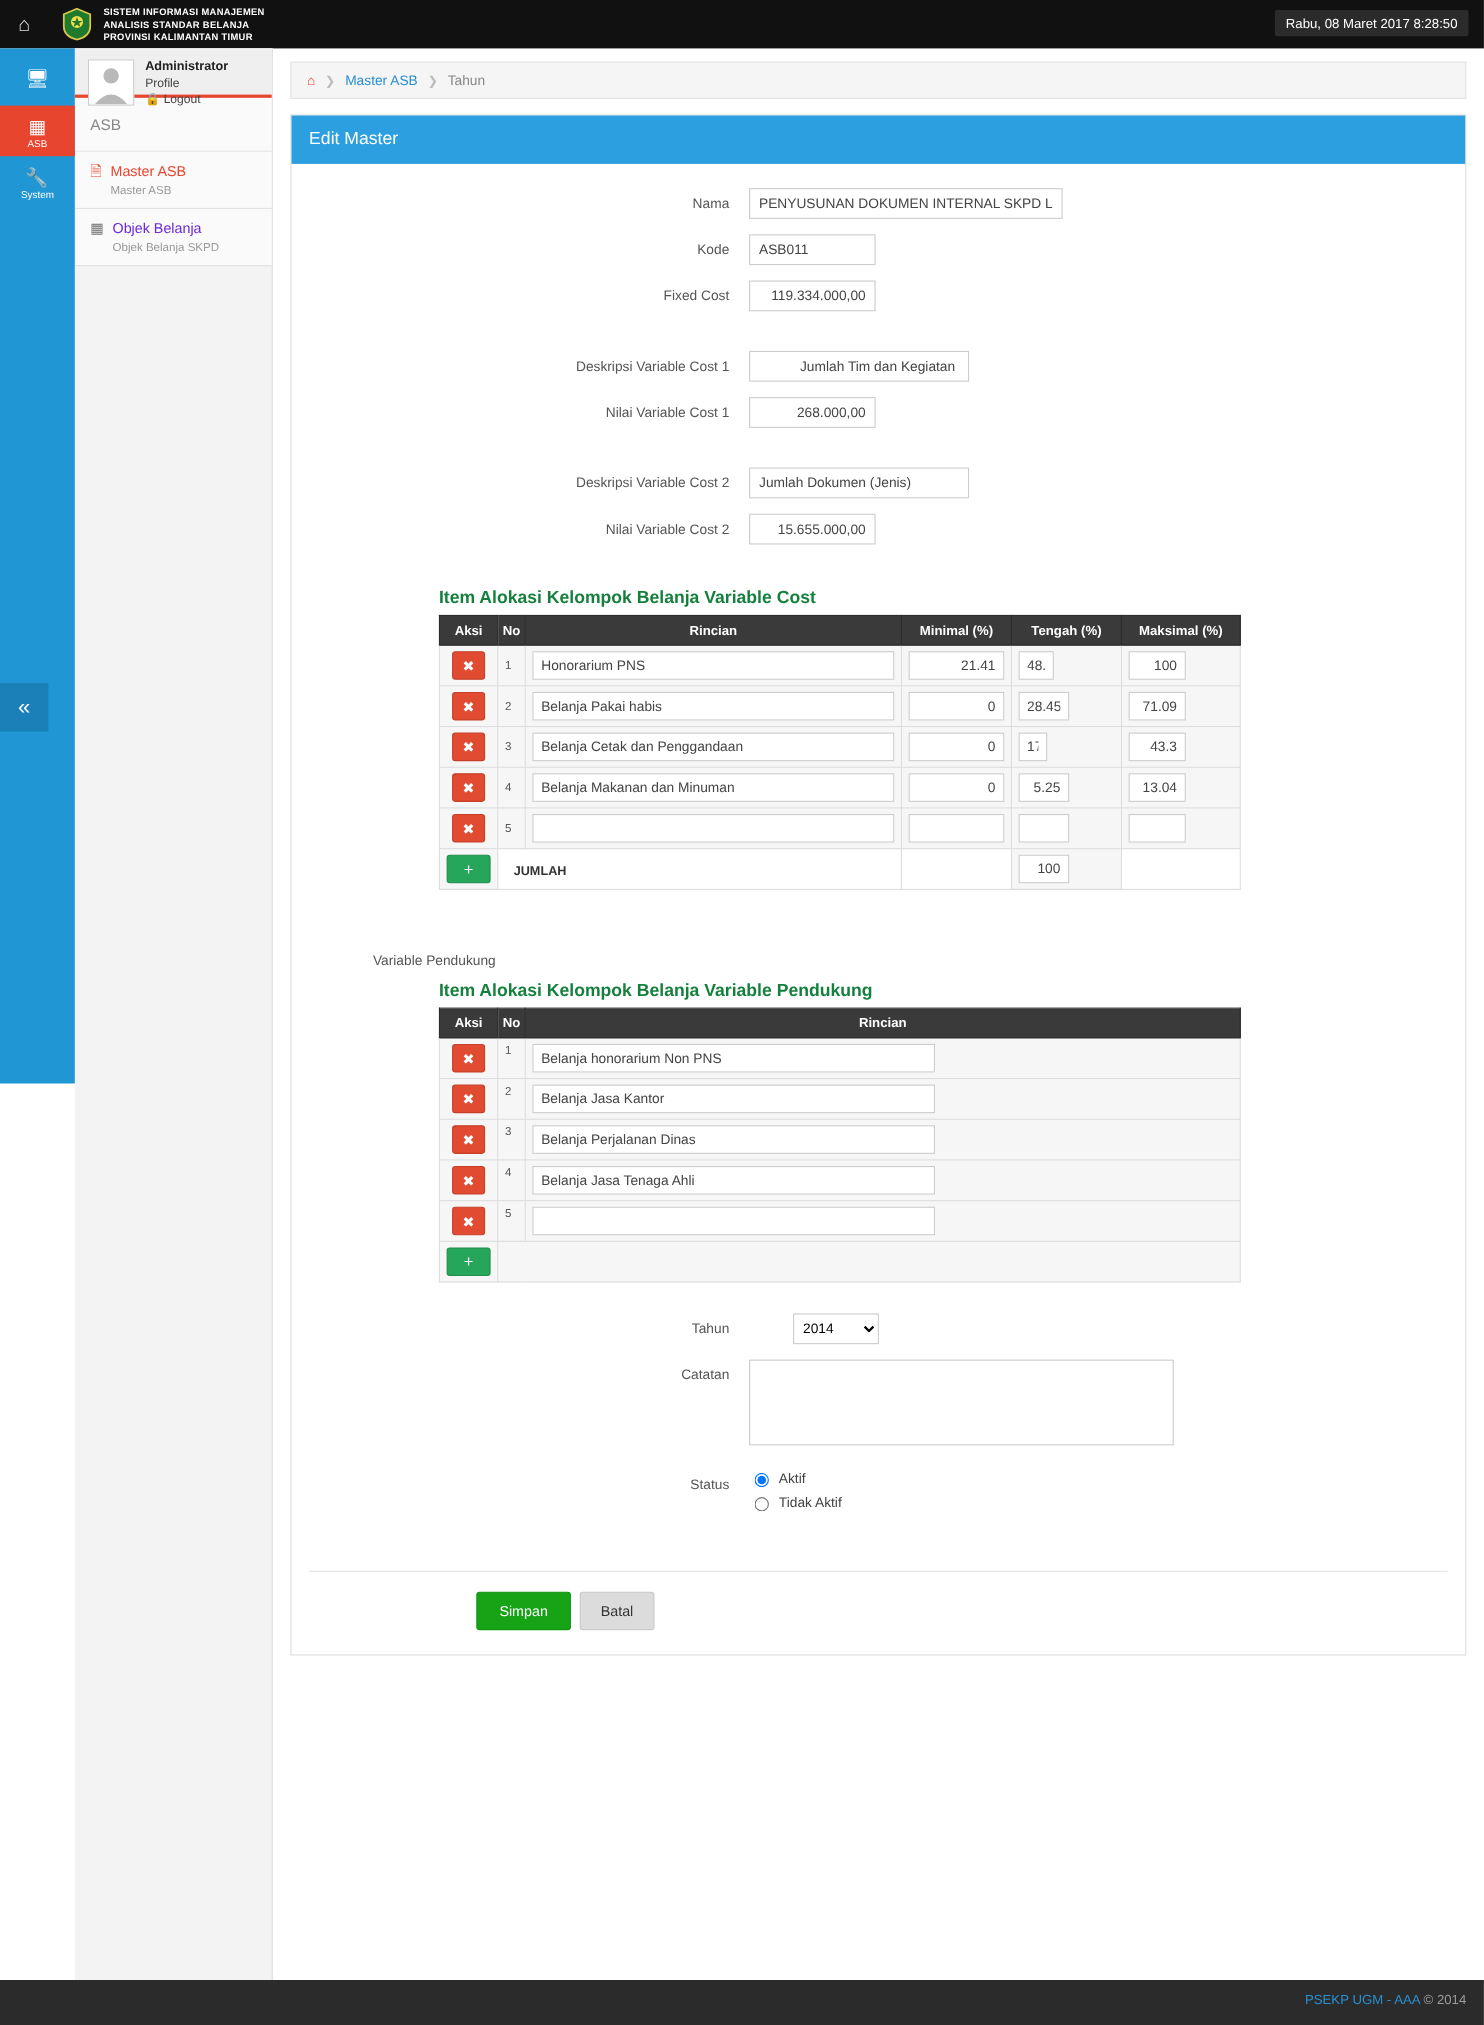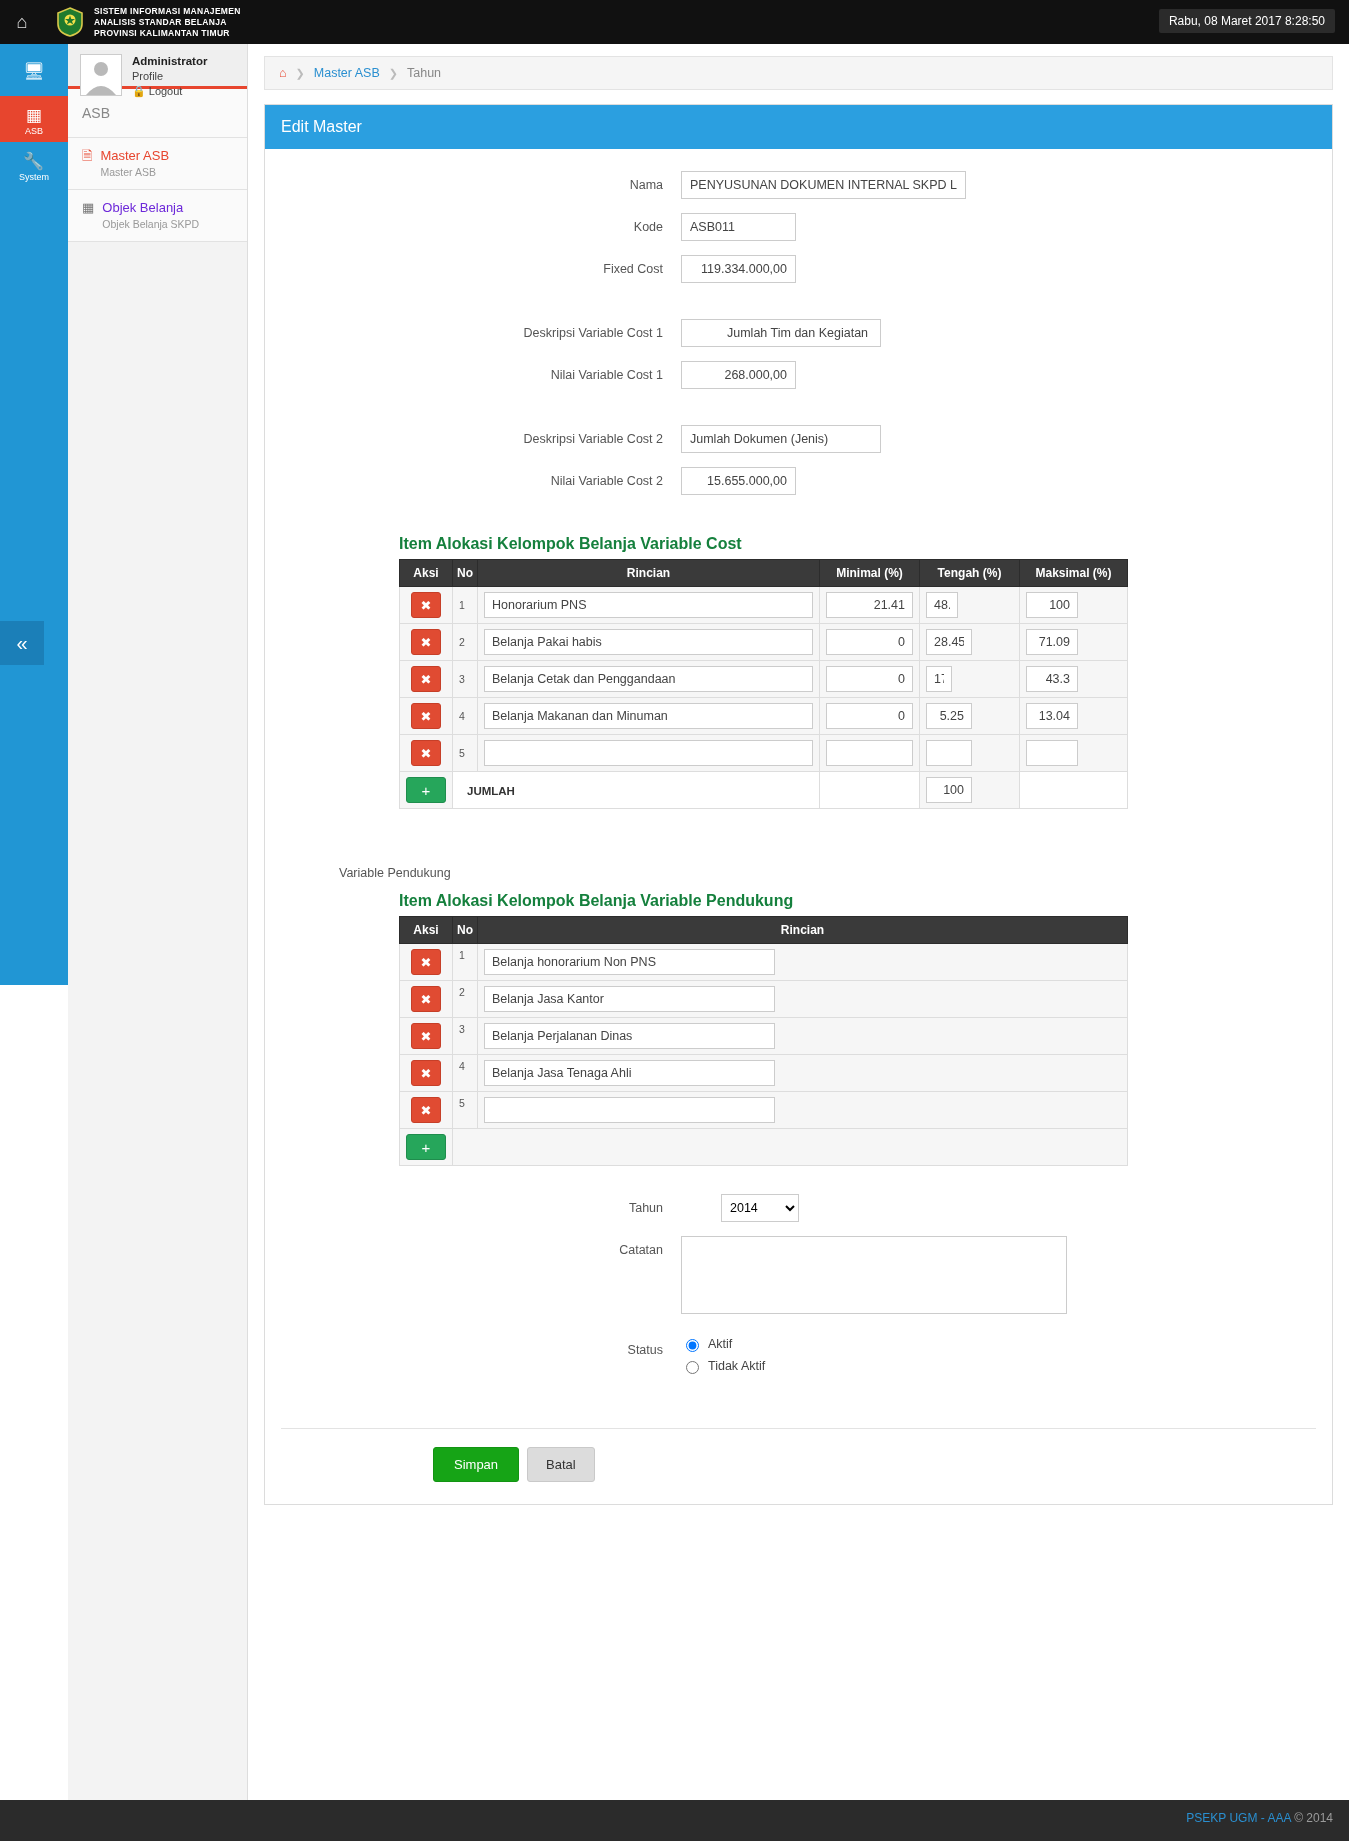--- a/index.html
+++ b/index.html
@@ -129,21 +129,21 @@
   td.pct { width:100px; }
   .jumlah-lbl { font-size:11.5px; font-weight:bold; color:#333; padding-left:8px; }
   table.grid td.white { background:#fff; }
   
   table.grid2 { border-collapse:collapse; width:729px; }
   table.grid2 th {
     background:#3a3a3a; color:#fff; font-size:12px; font-weight:bold; text-align:center;
     border:1px solid #2c2c2c; padding:6px 4px;
   }
   table.grid2 td { border:1px solid #ddd; background:#f6f6f6; padding:5px 6px; }
-  .w-rinc2 { width:291px; }
+  .w-rinc2 { width:366px; }
   select.sel {
     width:78px; border:1px solid #ccc; padding:5px 4px; font-size:12.5px; background:#fff;
     font-family:"Liberation Sans", sans-serif;
   }
   textarea.ta {
     width:386px; height:78px; border:1px solid #ccc; padding:6px 8px; font-size:12.5px;
     resize:none; font-family:"Liberation Sans", sans-serif;
   }
   .radio-line { display:flex; align-items:center; gap:6px; margin-bottom:6px; font-size:12.5px; color:#444; }
   .footer-actions {

